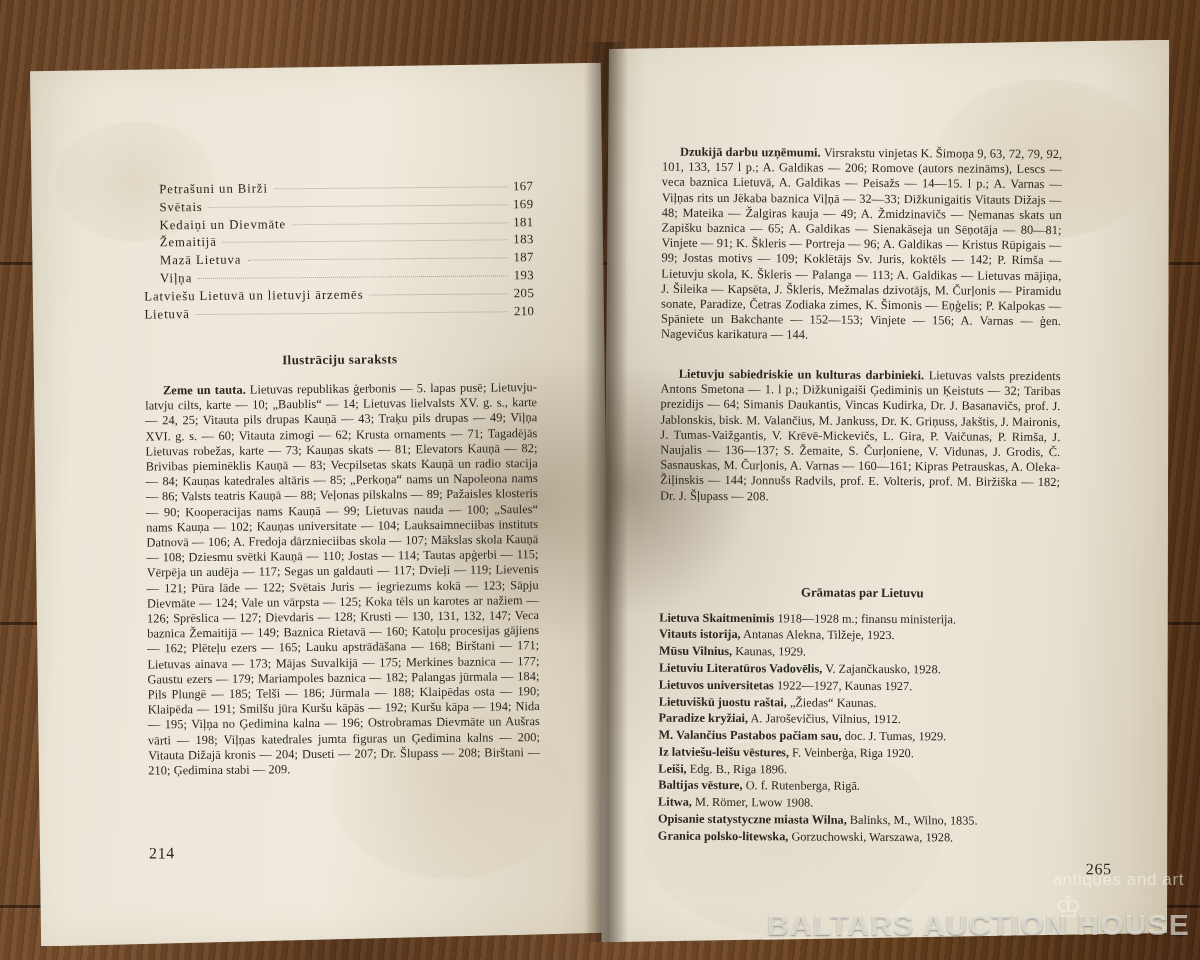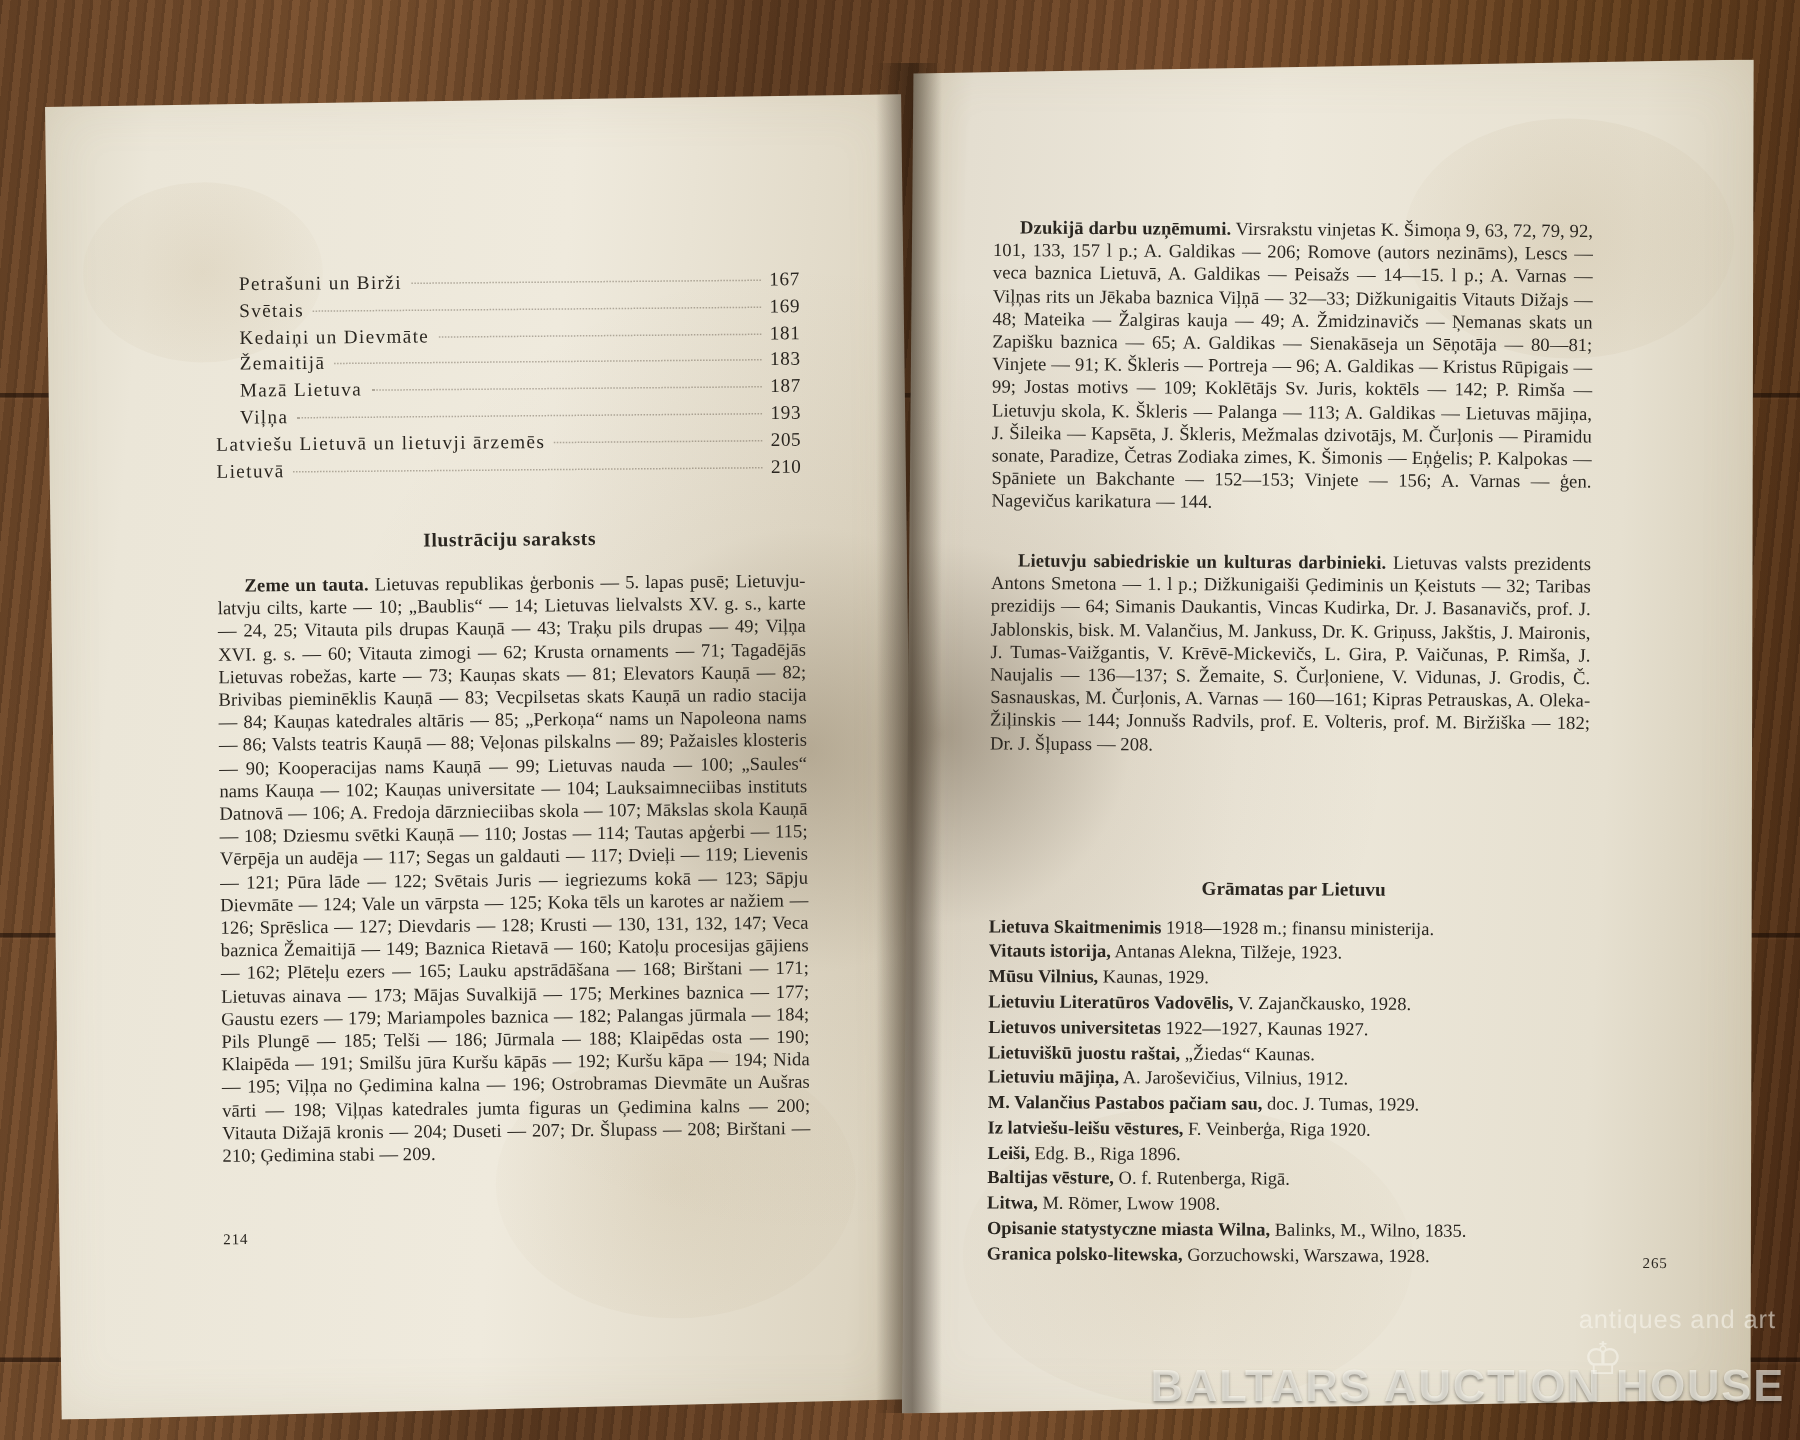--- a/index.html
+++ b/index.html
@@ -136,22 +136,23 @@
   .body-right-b {
     left: 56px;
     top: 330px;
     width: 400px;
   }
   b.lead { font-weight: bold; }
   .indent-first { text-indent: 18px; display: block; }
 
   .folio {
     position: absolute;
-    font-size: 10px;
+    font-size: 16px;
     letter-spacing: 0.6px;
+    margin-top: 23px;
   }
   .folio-left { left: 118px; top: 760px; }
   .folio-right { right: 58px; top: 798px; }
 
   
   .booklist {
     position: absolute;
     left: 56px;
     top: 548px;
     width: 406px;
@@ -319,21 +320,21 @@
           </div>
           <div class="bl-row">
             <b>Lietuvos universitetas</b>
             <span>1922—1927, Kaunas 1927.</span>
           </div>
           <div class="bl-row">
             <b>Lietuviškū juostu raštai,</b>
             <span>„Žiedas“ Kaunas.</span>
           </div>
           <div class="bl-row">
-            <b>Lietuviu mājiņa,</b>
+            <b>Paradize kryžiai,</b>
             <span>A. Jaroševičius, Vilnius, 1912.</span>
           </div>
           <div class="bl-row">
             <b>M. Valančius Pastabos pačiam sau,</b>
             <span>doc. J. Tumas, 1929.</span>
           </div>
           <div class="bl-row">
             <b>Iz latviešu-leišu vēstures,</b>
             <span>F. Veinberģa, Riga 1920.</span>
           </div>

